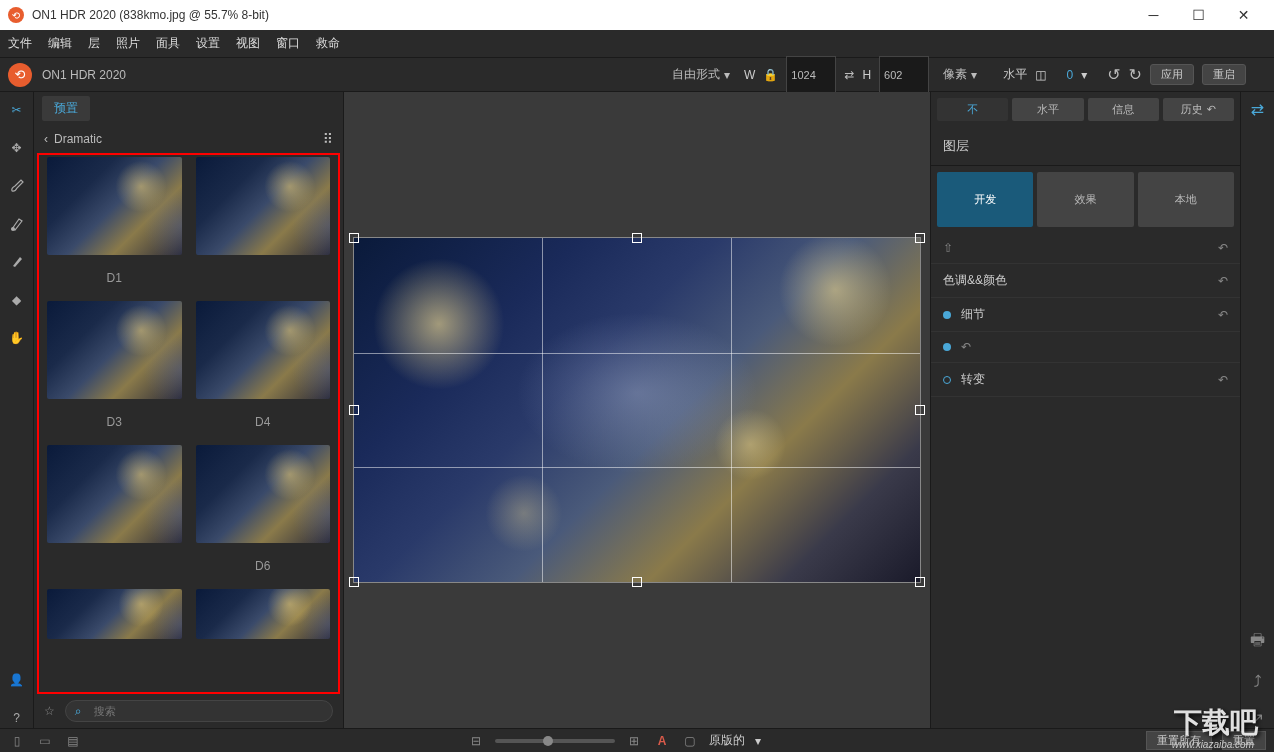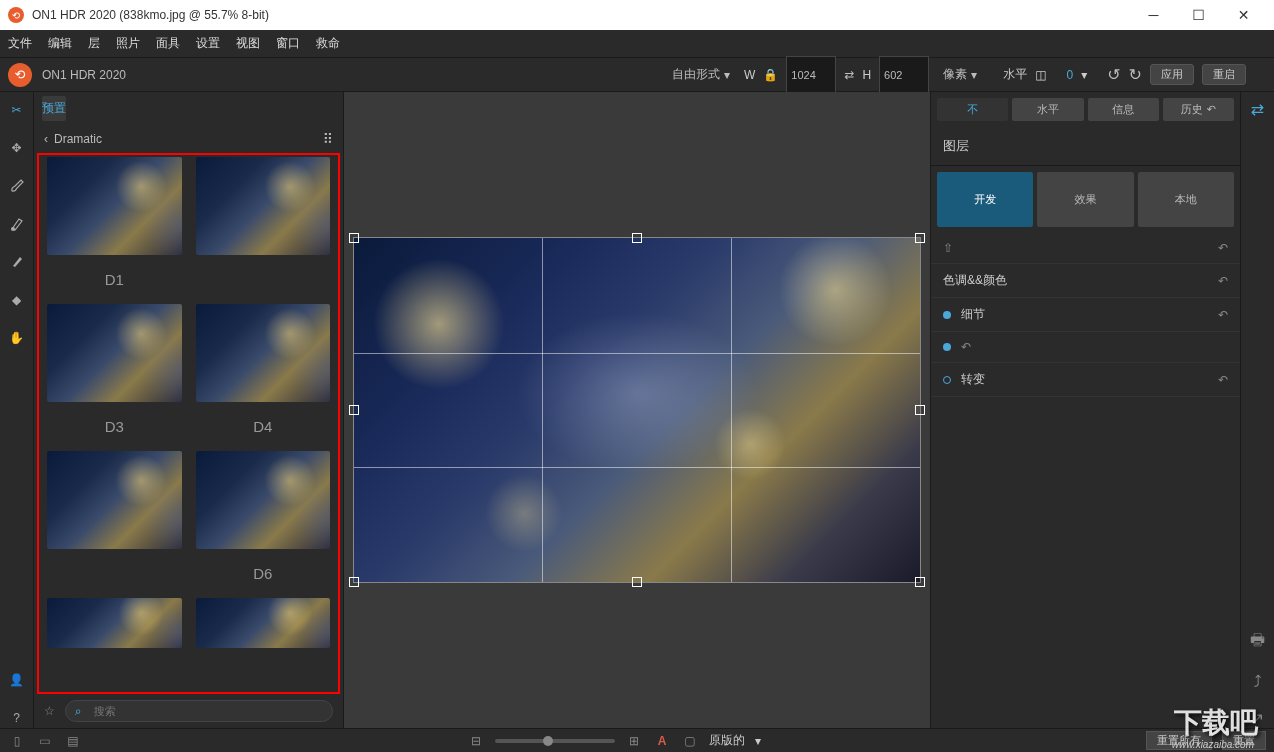--- a/index.html
+++ b/index.html
@@ -19,30 +19,30 @@
 .sh-input { background: #1a1a1a; border: 1px solid #444; color: #bbb; width: 50px; padding: 12px 4px; font-size: 11px; }
 .sh-btn { background: #444; border: 1px solid #555; color: #ccc; padding: 2px 10px; border-radius: 3px; cursor: pointer; font-size: 11px; }
 .sh-icon { color: #bbb; font-size: 16px; cursor: pointer; }
 .main { display: flex; height: calc(100% - 30px - 28px - 34px - 24px); }
 .lefttools { width: 34px; background: #2a2a2a; display: flex; flex-direction: column; align-items: center; padding-top: 8px; gap: 18px; border-right: 1px solid #1a1a1a; }
 .lefttools .tool { width: 20px; height: 20px; display: flex; align-items: center; justify-content: center; cursor: pointer; color: #aaa; }
 .lefttools .tool.active { color: #4aa8d8; }
 .lefttools .spacer-flex { flex: 1; }
 .presetpanel { width: 310px; background: #2a2a2a; display: flex; flex-direction: column; border-right: 1px solid #1a1a1a; }
 .preset-tab { padding: 4px 8px; }
-.preset-tab span { background: #3a3a3a; padding: 4px 0; color: #4aa8d8; border-radius: 2px; display: inline-block; }
+.preset-tab span { background: #3a3a3a; padding: 4px 12px; color: #4aa8d8; border-radius: 2px; display: inline-block; }
 .preset-bc { display: flex; align-items: center; padding: 6px 10px; color: #bbb; }
 .preset-bc .back { margin-right: 6px; cursor: pointer; }
 .preset-bc .grid { margin-left: auto; cursor: pointer; font-size: 14px; }
 .preset-grid { flex: 1; overflow: hidden; padding: 2px 8px; border: 2px solid #ff0000; margin: 0 3px; }
 .preset-row { display: flex; gap: 14px; margin-bottom: 6px; }
 .preset-item { flex: 1; text-align: center; }
 .thumb { width: 100%; height: 98px; background: linear-gradient(135deg, #0a1a3a 0%, #1a2a4a 30%, #3a4a6a 50%, #8a7a4a 70%, #2a2a3a 100%); border-radius: 2px; position: relative; overflow: hidden; }
 .thumb::before { content: ''; position: absolute; width: 100%; height: 100%; background: radial-gradient(circle at 20% 30%, rgba(255,220,120,0.5) 0%, transparent 20%), radial-gradient(circle at 80% 20%, rgba(255,220,120,0.4) 0%, transparent 15%), radial-gradient(circle at 50% 70%, rgba(100,120,180,0.3) 0%, transparent 40%); }
-.preset-label { padding: 16px 0 10px; color: #999; font-size: 15px; }
+.preset-label { padding: 16px 0 10px; color: #999; font-size: 12px; }
 .preset-search { padding: 6px 10px; position: relative; }
 .preset-search input { width: 100%; background: #333; border: 1px solid #444; border-radius: 12px; padding: 4px 10px 4px 28px; color: #999; font-size: 11px; }
 .preset-userbtns { position: absolute; left: 8px; display: flex; flex-direction: column; gap: 10px; }
 .preset-userbtns span { color: #888; cursor: pointer; }
 .canvas-area { flex: 1; background: #3a3a3a; display: flex; align-items: center; justify-content: center; position: relative; }
 .canvas-img { width: 568px; height: 346px; background: linear-gradient(135deg, #0a1a3a 0%, #1a2a5a 25%, #2a3a6a 40%, #4a5a7a 55%, #8a7a4a 70%, #3a3a4a 85%, #1a1a2a 100%); position: relative; border: 1px solid #888; }
 .canvas-img::before { content: ''; position: absolute; width: 100%; height: 100%; background: radial-gradient(circle at 15% 25%, rgba(255,230,150,0.6) 0%, transparent 12%), radial-gradient(circle at 85% 15%, rgba(255,230,150,0.5) 0%, transparent 10%), radial-gradient(circle at 70% 60%, rgba(255,230,150,0.4) 0%, transparent 8%), radial-gradient(circle at 30% 80%, rgba(255,230,150,0.3) 0%, transparent 8%), radial-gradient(ellipse at 50% 45%, rgba(200,210,240,0.3) 0%, transparent 30%); }
 .grid-overlay { position: absolute; inset: 0; pointer-events: none; }
 .grid-overlay .vline { position: absolute; top: 0; bottom: 0; width: 1px; background: rgba(255,255,255,0.5); }
 .grid-overlay .hline { position: absolute; left: 0; right: 0; height: 1px; background: rgba(255,255,255,0.5); }

